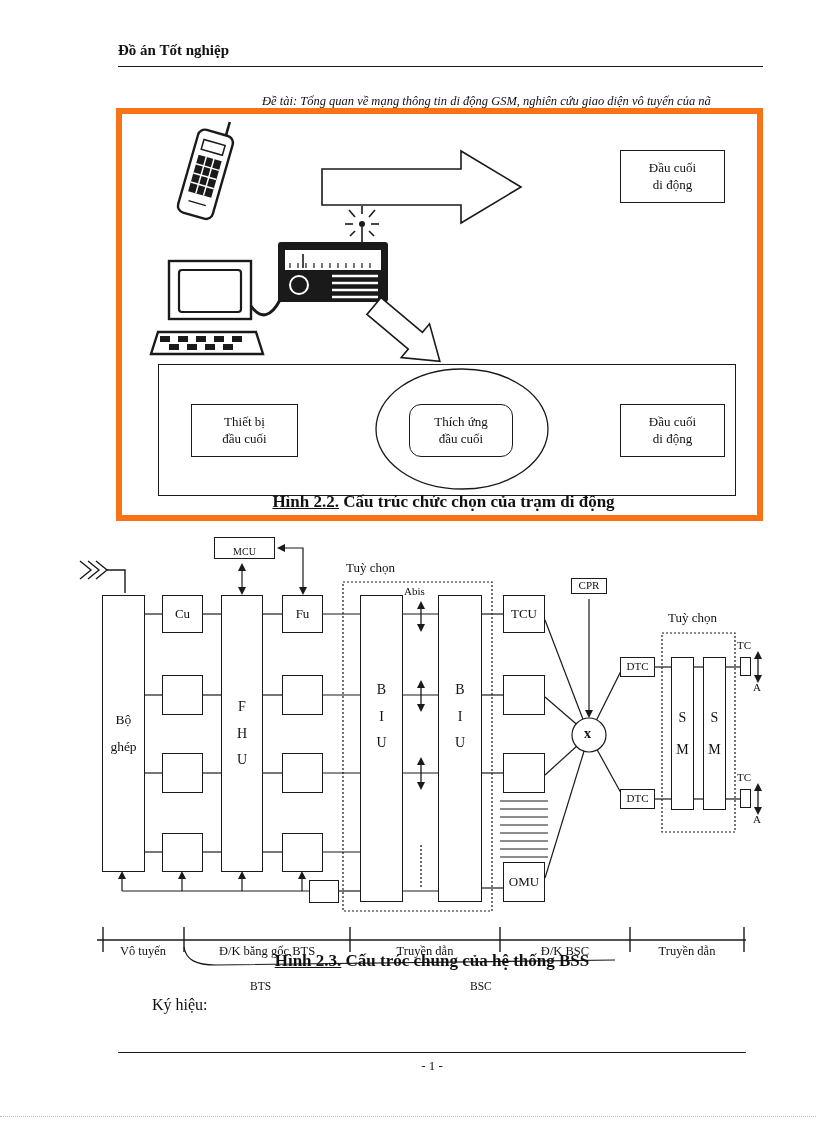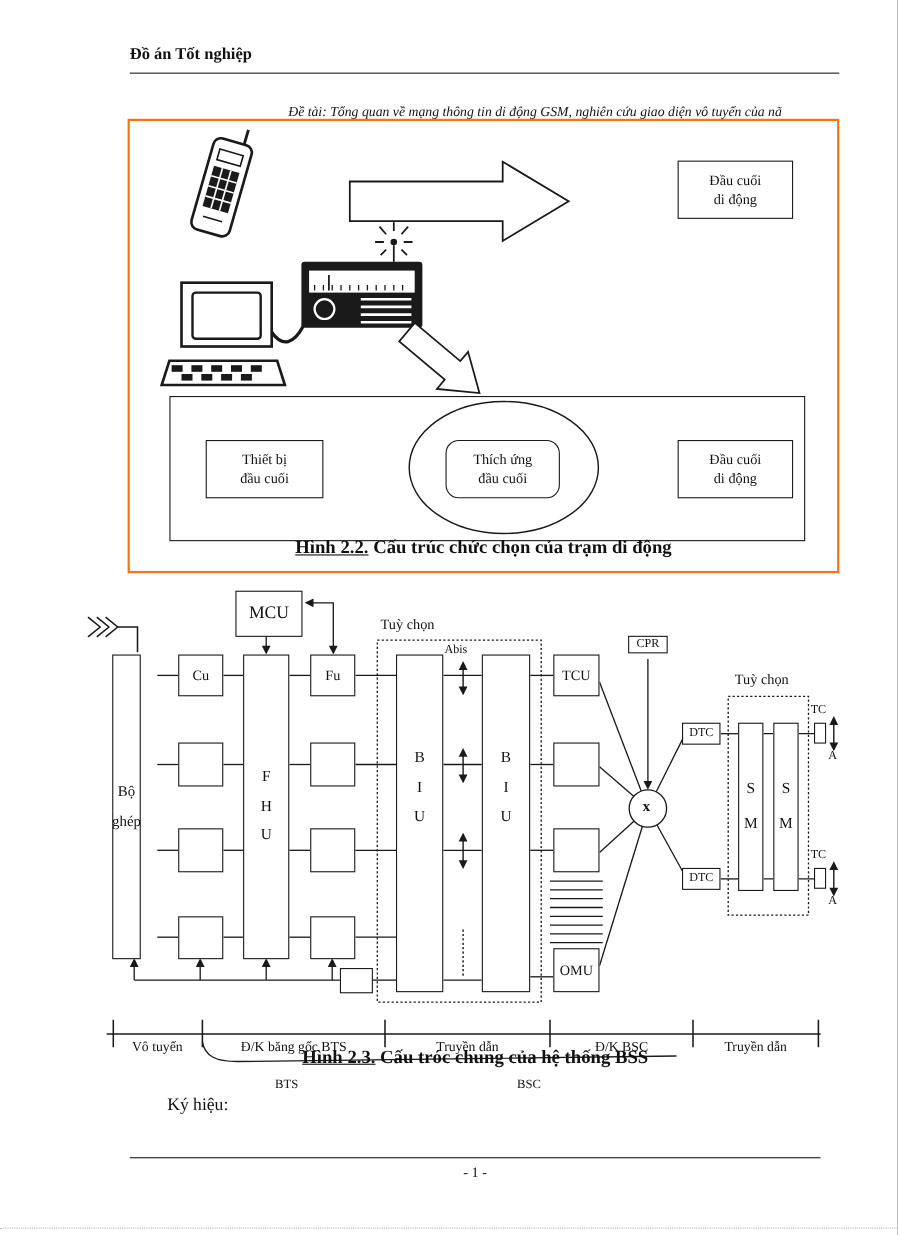--- a/index.html
+++ b/index.html
@@ -18,21 +18,21 @@
 </head>
 <body>
 
 <div class="page">
 
   <div class="abs" style="left:118px;top:40px;width:645px;height:26px;border-bottom:1.5px solid #1a1a1a;">
     <span class="lbl" style="left:0;top:2px;font-size:15px;font-weight:bold;">Đồ án Tốt nghiệp</span>
     <span class="lbl" style="left:144px;top:6px;font-size:12.5px;font-style:italic;margin-top:48px;">Đề tài: Tổng quan về mạng thông tin di động GSM, nghiên cứu giao diện vô tuyến của nã</span>
   </div>
 
-  <div class="abs" style="left:116px;top:108px;width:647px;height:413px;border:2px solid #f97316;box-sizing:border-box;">
+  <div class="abs" style="left:116px;top:108px;width:647px;height:413px;border:6px solid #f97316;box-sizing:border-box;">
 
     <div class="abs" style="left:36px;top:250px;width:578px;height:132px;border:1.4px solid #1a1a1a;box-sizing:border-box;"></div>
 
     <svg class="abs" style="left:0;top:0;" width="643" height="409" viewBox="0 0 643 409">
 
       <polygon points="200,55 339,55 339,37 399,73 339,109 339,91 200,91" fill="#fff" stroke="#1a1a1a" stroke-width="1.6"></polygon>
 
       <g transform="translate(78,14) rotate(16)">
         <line x1="27" y1="-14" x2="27" y2="0" stroke="#1a1a1a" stroke-width="2.6"></line>
         <rect x="0" y="0" width="36" height="86" rx="7" fill="#fff" stroke="#1a1a1a" stroke-width="2.4"></rect>
@@ -252,24 +252,24 @@
         <line x1="184" y1="927" x2="184" y2="952"></line>
       <line x1="350" y1="927" x2="350" y2="952"></line>
         <line x1="500" y1="927" x2="500" y2="952"></line>
       <line x1="630" y1="927" x2="630" y2="952"></line>
         <line x1="744" y1="927" x2="744" y2="952"></line>
     </g>
 
     <path d="M184,947 C186,960 196,965 216,965 L615,960" stroke-width="1.2"></path>
   </svg>
 
-  <div class="box" style="left:214px;top:537px;width:61px;height:42px;font-size:16px;">
+  <div class="box" style="left:214px;top:537px;width:61px;height:22px;font-size:10px;justify-content:flex-end;">
     <span>MCU</span>
   </div>
-  <div class="box" style="left:102px;top:595px;width:26px;height:277px;gap:10px;font-size:13.5px;">
+  <div class="box" style="left:102px;top:595px;width:43px;height:277px;gap:10px;font-size:13.5px;">
     <span>Bộ</span>
     <span>ghép</span>
   </div>
   <div class="box" style="left:162px;top:595px;width:41px;height:38px;">
     <span>Cu</span>
   </div>
   <div class="box" style="left:162px;top:675px;width:41px;height:40px;"></div>
   <div class="box" style="left:162px;top:753px;width:41px;height:40px;"></div>
   <div class="box" style="left:162px;top:833px;width:41px;height:39px;"></div>
   <div class="box stack" style="left:221px;top:595px;width:42px;height:277px;">

